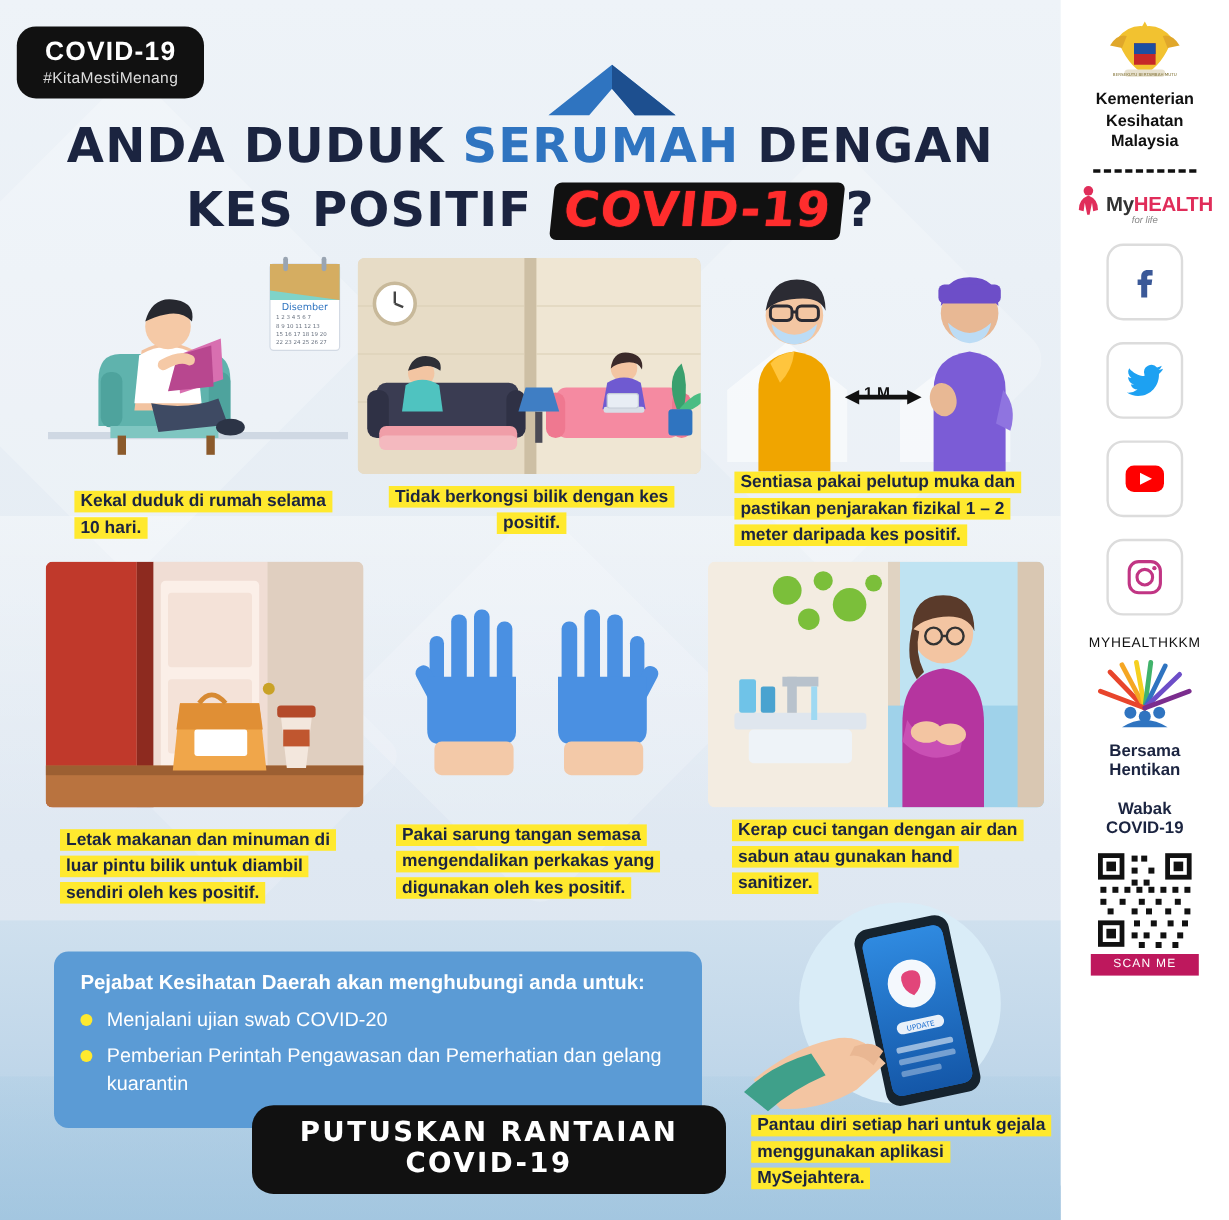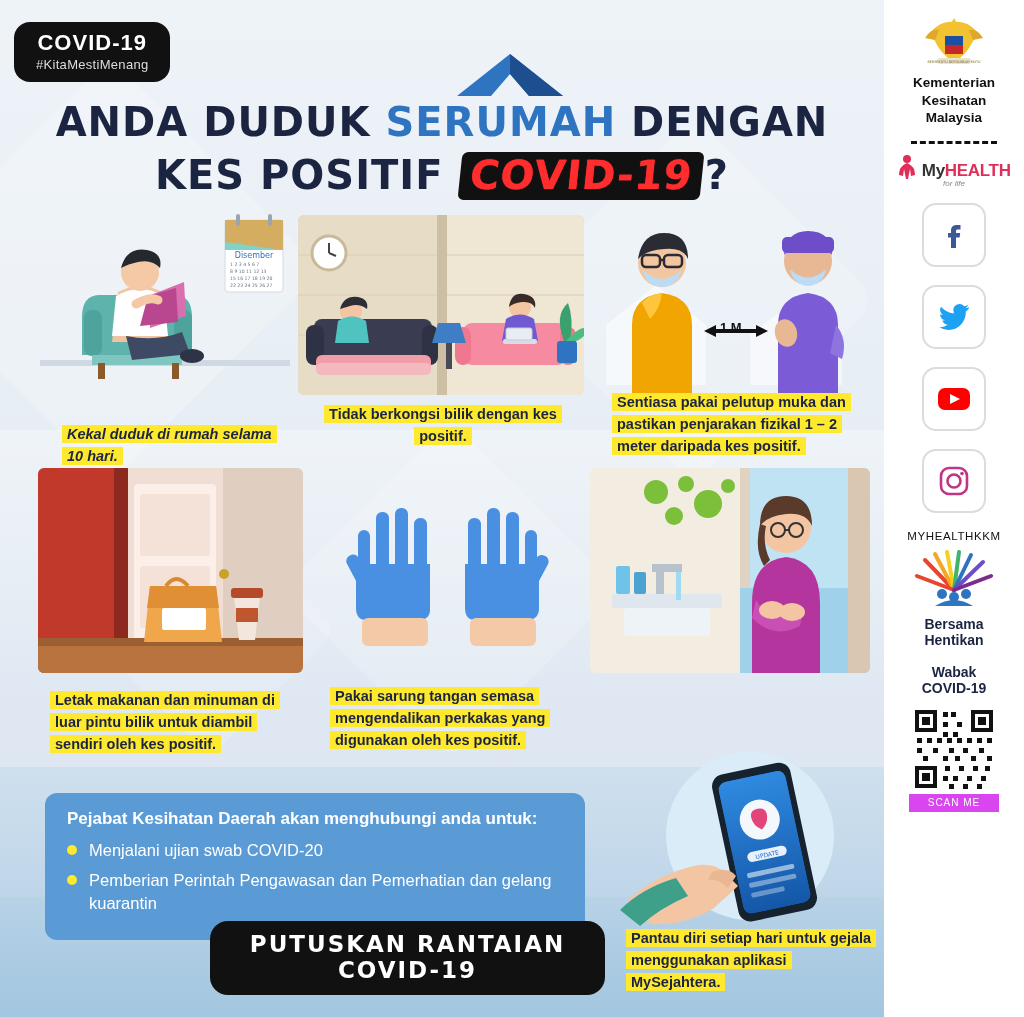--- a/index.html
+++ b/index.html
@@ -143,21 +143,21 @@
   .handle { font-size:11.5px; letter-spacing:.6px; color:#111; margin:8px 0 6px 0; }
   .bersama { text-align:center; margin-top:2px; }
   .bersama .bt {
     font-size:14px; font-weight:bold; color:#1b2440; line-height:1.15; margin-top:4px;
   }
   .qr {
     width:90px; height:90px; margin-top:8px; background:#fff;
     position:relative;
   }
   .scanme {
-    width:90px; background:#d946ef; color:#fff; font-size:10px;
+    width:90px; background:#be185d; color:#fff; font-size:10px;
     text-align:center; padding:3px 0 4px 0; letter-spacing:1px;
   }
 </style>
 </head>
 <body>
 
 <div class="poster">
 
   <div class="main">
 
@@ -299,21 +299,21 @@
         <path d="M236 110 q12 14 6 34 l-12 -6z" fill="#8f74e0"></path>
         <ellipse cx="186" cy="118" rx="11" ry="14" fill="#e8b894" transform="rotate(-14 186 118)"></ellipse>
 
         <line x1="112" y1="116" x2="160" y2="116" stroke="#111" stroke-width="4"></line>
         <polygon points="104,116 116,110 116,122" fill="#111"></polygon>
         <polygon points="168,116 156,110 156,122" fill="#111"></polygon>
       </svg>
     </div>
     <div style="position:absolute;left:720px;top:320px;z-index:8;font-size:13px;font-weight:bold;color:#111;">1 M</div>
 
-    <div class="cap" style="left:62px; top:424px; width:215px;font-style:italic;">
+    <div class="cap" style="left:62px; top:408px; width:215px;">
       <span>Kekal duduk di rumah selama 10 hari.</span>
     </div>
     <div class="cap" style="left:318px; top:404px; width:250px;text-align:center;">
       <span>Tidak berkongsi bilik dengan kes positif.</span>
     </div>
     <div class="cap" style="left:612px; top:392px; width:258px;">
       <span>Sentiasa pakai pelutup muka dan pastikan penjarakan fizikal 1 – 2 meter daripada kes positif.</span>
     </div>
 
     <div class="card" style="left:38px; top:468px; width:265px; height:205px;">
@@ -404,20 +404,23 @@
         <ellipse cx="182" cy="142" rx="13" ry="9" fill="#f3c5a2"></ellipse>
         <ellipse cx="202" cy="144" rx="13" ry="9" fill="#f3c5a2"></ellipse>
       </svg>
     </div>
 
     <div class="cap" style="left:330px; top:686px; width:245px;">
       <span>Pakai sarung tangan semasa mengendalikan perkakas yang digunakan oleh kes positif.</span>
     </div>
     <div class="cap" style="left:50px; top:690px; width:240px;">
       <span>Letak makanan dan minuman di luar pintu bilik untuk diambil sendiri oleh kes positif.</span>
+    </div>
+    <div class="cap" style="left:610px; top:682px; width:250px;">
+      <span>Kerap cuci tangan dengan air dan sabun atau gunakan hand sanitizer.</span>
     </div>
 
     <div class="infobox">
       <div class="lead">Pejabat Kesihatan Daerah akan menghubungi anda untuk:</div>
       <ul>
         <li>
           <span class="dot"></span>
           <span>Menjalani ujian swab COVID-20</span>
         </li>
         <li>

